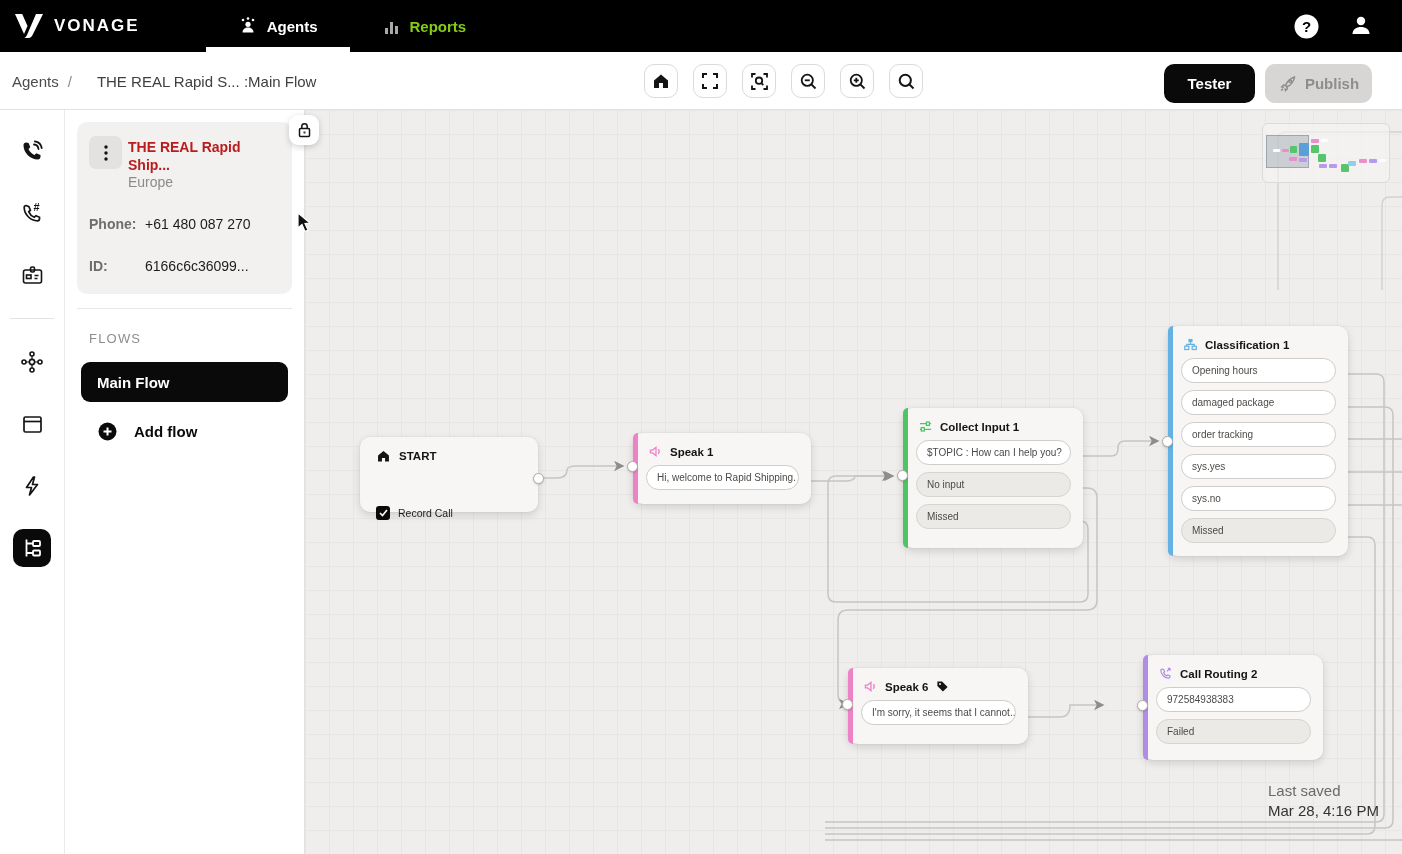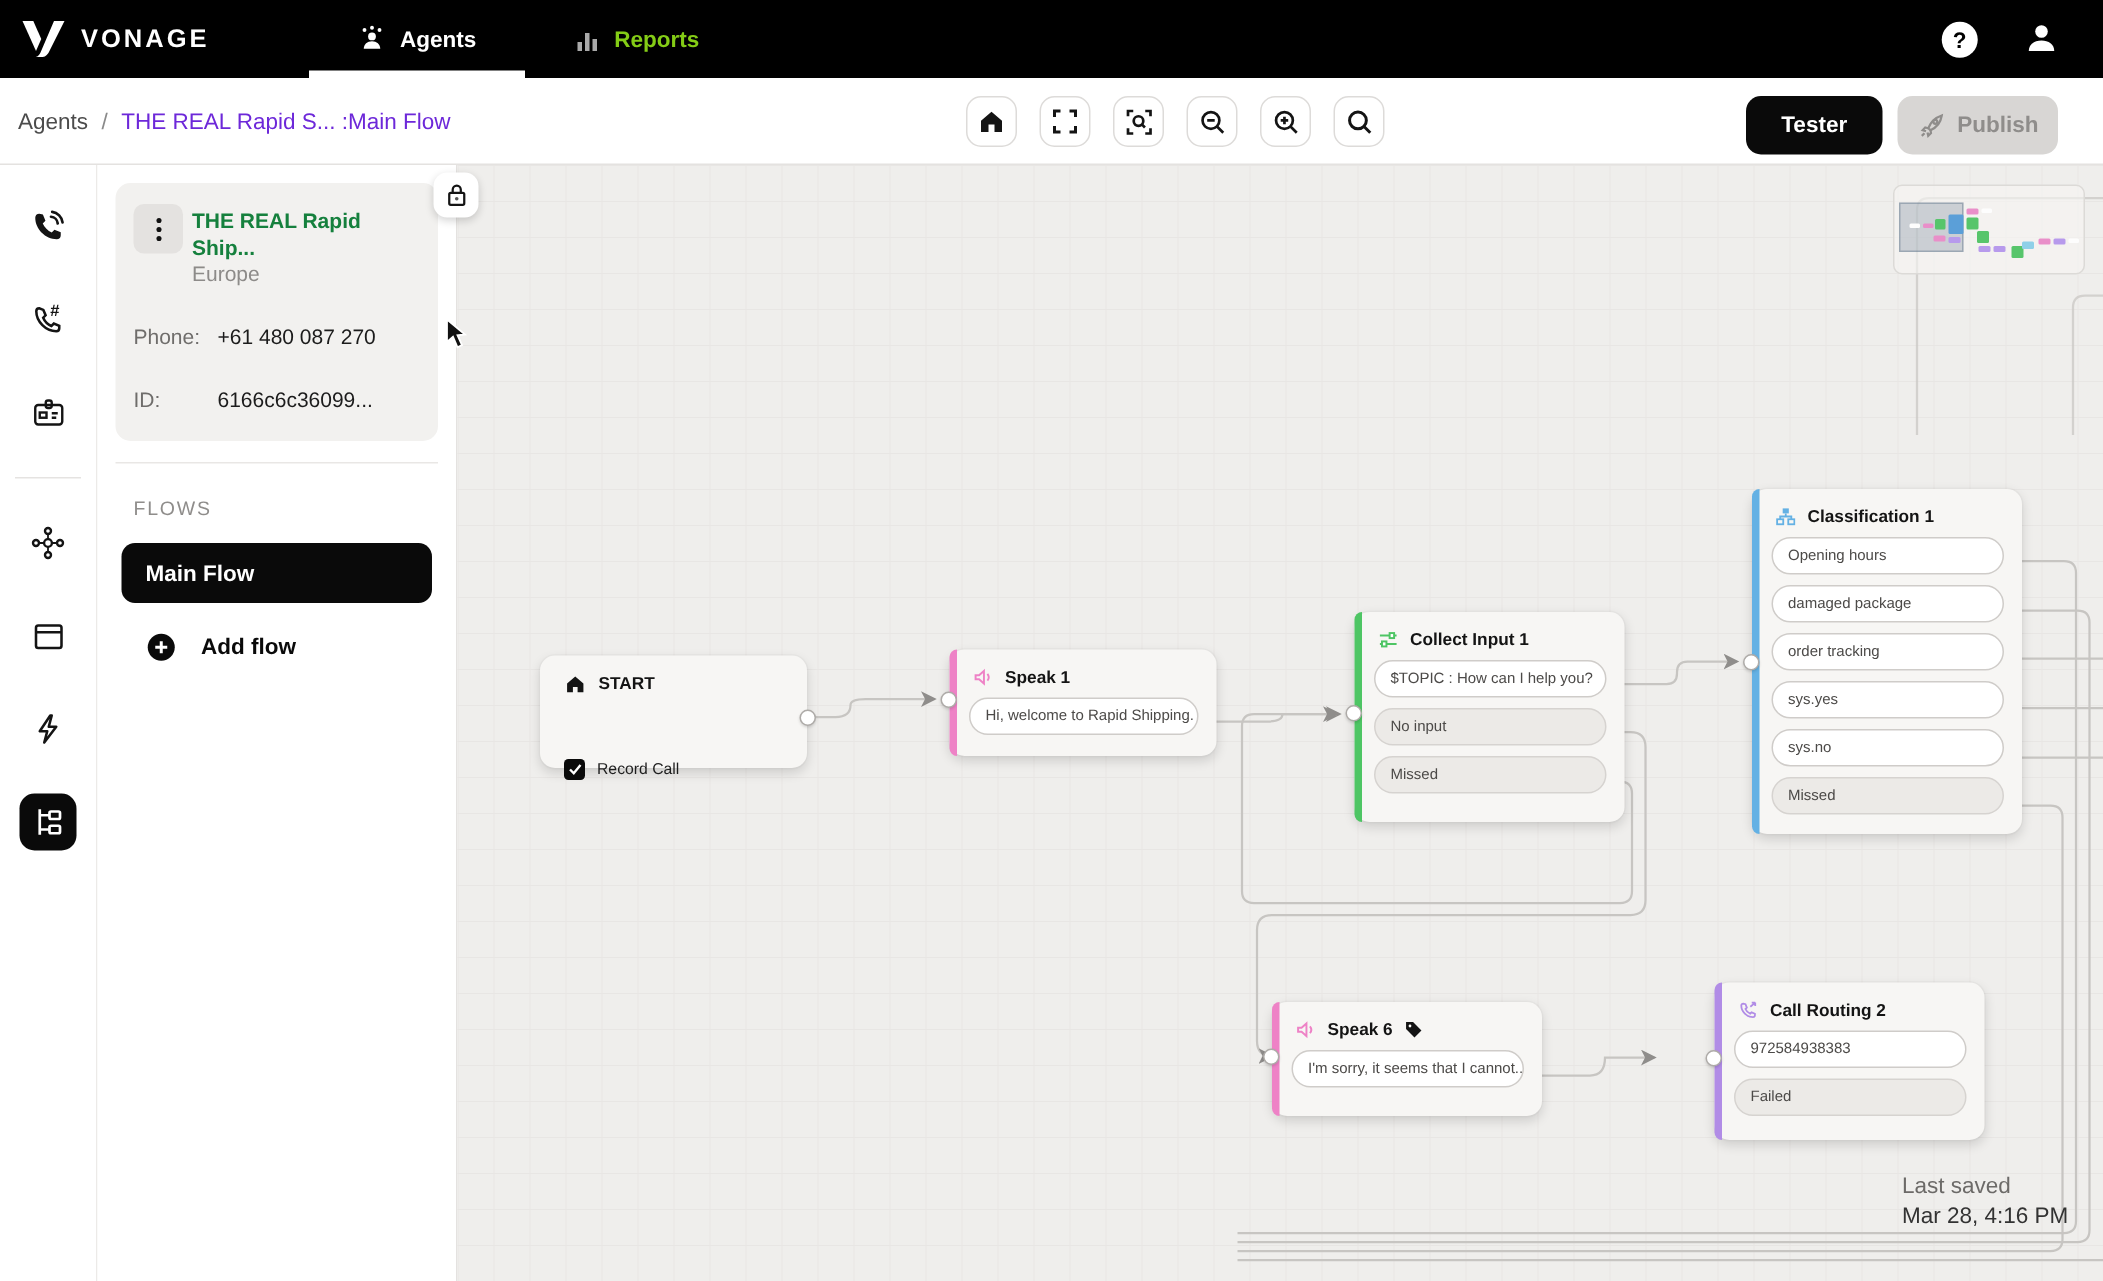--- a/index.html
+++ b/index.html
@@ -14,44 +14,44 @@
   .tab { display:flex; align-items:center; gap:9px; padding:0 32px; font-size:15px; font-weight:700; color:#84cc16; position:relative; cursor:pointer; }
   .tab.active { color:#fff; }
   .tab.active::after { content:""; position:absolute; left:0; right:0; bottom:0; height:5px; background:#fff; }
   .topbar-right { margin-left:auto; display:flex; align-items:center; gap:28px; margin-right:28px; }
 
   
   .header { position:relative; height:58px; background:#fff; border-bottom:1px solid #e4e2e0; }
   .breadcrumb { position:absolute; left:12px; top:0; height:58px; display:flex; align-items:center; gap:9px; font-size:15px; }
   .crumb-root { color:#4c4c4c; cursor:pointer; }
   .crumb-sep { color:#8a8a8a; }
-  .crumb-current { color:#6d28d9; }
+  .crumb-current { color:#404040;margin-left:16px; }
   .toolbar { position:absolute; left:644px; top:12px; display:flex; gap:15px; }
   .tool-btn { width:34px; height:34px; background:#fff; border:1px solid #dddbd9; border-radius:10px; display:flex; align-items:center; justify-content:center; cursor:pointer; }
   .btn-tester { position:absolute; left:1164px; top:12px; width:91px; height:39px; background:#0a0a0a; color:#fff; border:none; border-radius:10px; font-size:15px; font-weight:700; font-family:inherit; cursor:pointer; }
   .btn-publish { position:absolute; left:1265px; top:12px; width:107px; height:39px; background:#d8d6d4; color:#8f8d8b; border:none; border-radius:10px; font-size:15px; font-weight:700; font-family:inherit; display:flex; align-items:center; justify-content:center; gap:8px; }
 
   
   .main { position:relative; height:744px; display:flex; }
 
   
   .rail { width:65px; background:#fff; border-right:1px solid #eceae8; display:flex; flex-direction:column; align-items:center; padding-top:22px; gap:24px; }
   .rail-btn { width:38px; height:38px; display:flex; align-items:center; justify-content:center; border-radius:10px; cursor:pointer; }
   .rail-btn.active { background:#0a0a0a; }
   .rail-divider { width:44px; height:1px; background:#e5e3e1; }
 
   
   .panel { width:240px; background:#fff; border-right:1px solid #e4e2e0; position:relative; }
   .agent-card { margin:12px; background:#f2f1ef; border-radius:10px; padding:14px 12px 20px 12px; }
   .agent-head { display:flex; gap:6px; }
   .kebab { width:33px; height:33px; background:#e4e2e0; border-radius:7px; display:flex; align-items:center; justify-content:center; cursor:pointer; flex:none; }
-  .agent-name { font-size:14px; font-weight:700; color:#15803d; line-height:18px; padding-top:2px; }
+  .agent-name { font-size:14px; font-weight:700; color:#b91c1c; line-height:18px; padding-top:2px; }
   .agent-region { font-size:14px; color:#8d8b89; }
   .agent-row { display:flex; margin-top:26px; font-size:14px; }
-  .agent-row .lbl { color:#6f6d6b; width:56px; flex:none; }
+  .agent-row .lbl { color:#6f6d6b; width:56px; flex:none;font-weight:bold; }
   .agent-row .val { color:#1c1c1c; }
   .panel-divider { height:1px; background:#e9e7e5; margin:14px 12px 0 12px; }
   .flows-heading { margin:22px 0 0 24px; font-size:13px; letter-spacing:1.2px; color:#8f8d8b; }
   .flow-item { margin:16px 16px 0 16px; height:40px; background:#0a0a0a; color:#fff; border-radius:9px; display:flex; align-items:center; padding-left:16px; font-size:15px; font-weight:600; cursor:pointer; }
   .add-flow { margin:20px 0 0 33px; display:flex; align-items:center; gap:17px; cursor:pointer; background:none; border:none; font-family:inherit; }
   .add-flow-label { font-size:15px; font-weight:700; color:#0a0a0a; }
 
   
   .lock-btn { position:absolute; left:289px; top:5px; width:30px; height:30px; background:#fff; border-radius:9px; box-shadow:0 2px 6px rgba(0,0,0,.18); display:flex; align-items:center; justify-content:center; z-index:30; cursor:pointer; }
 

